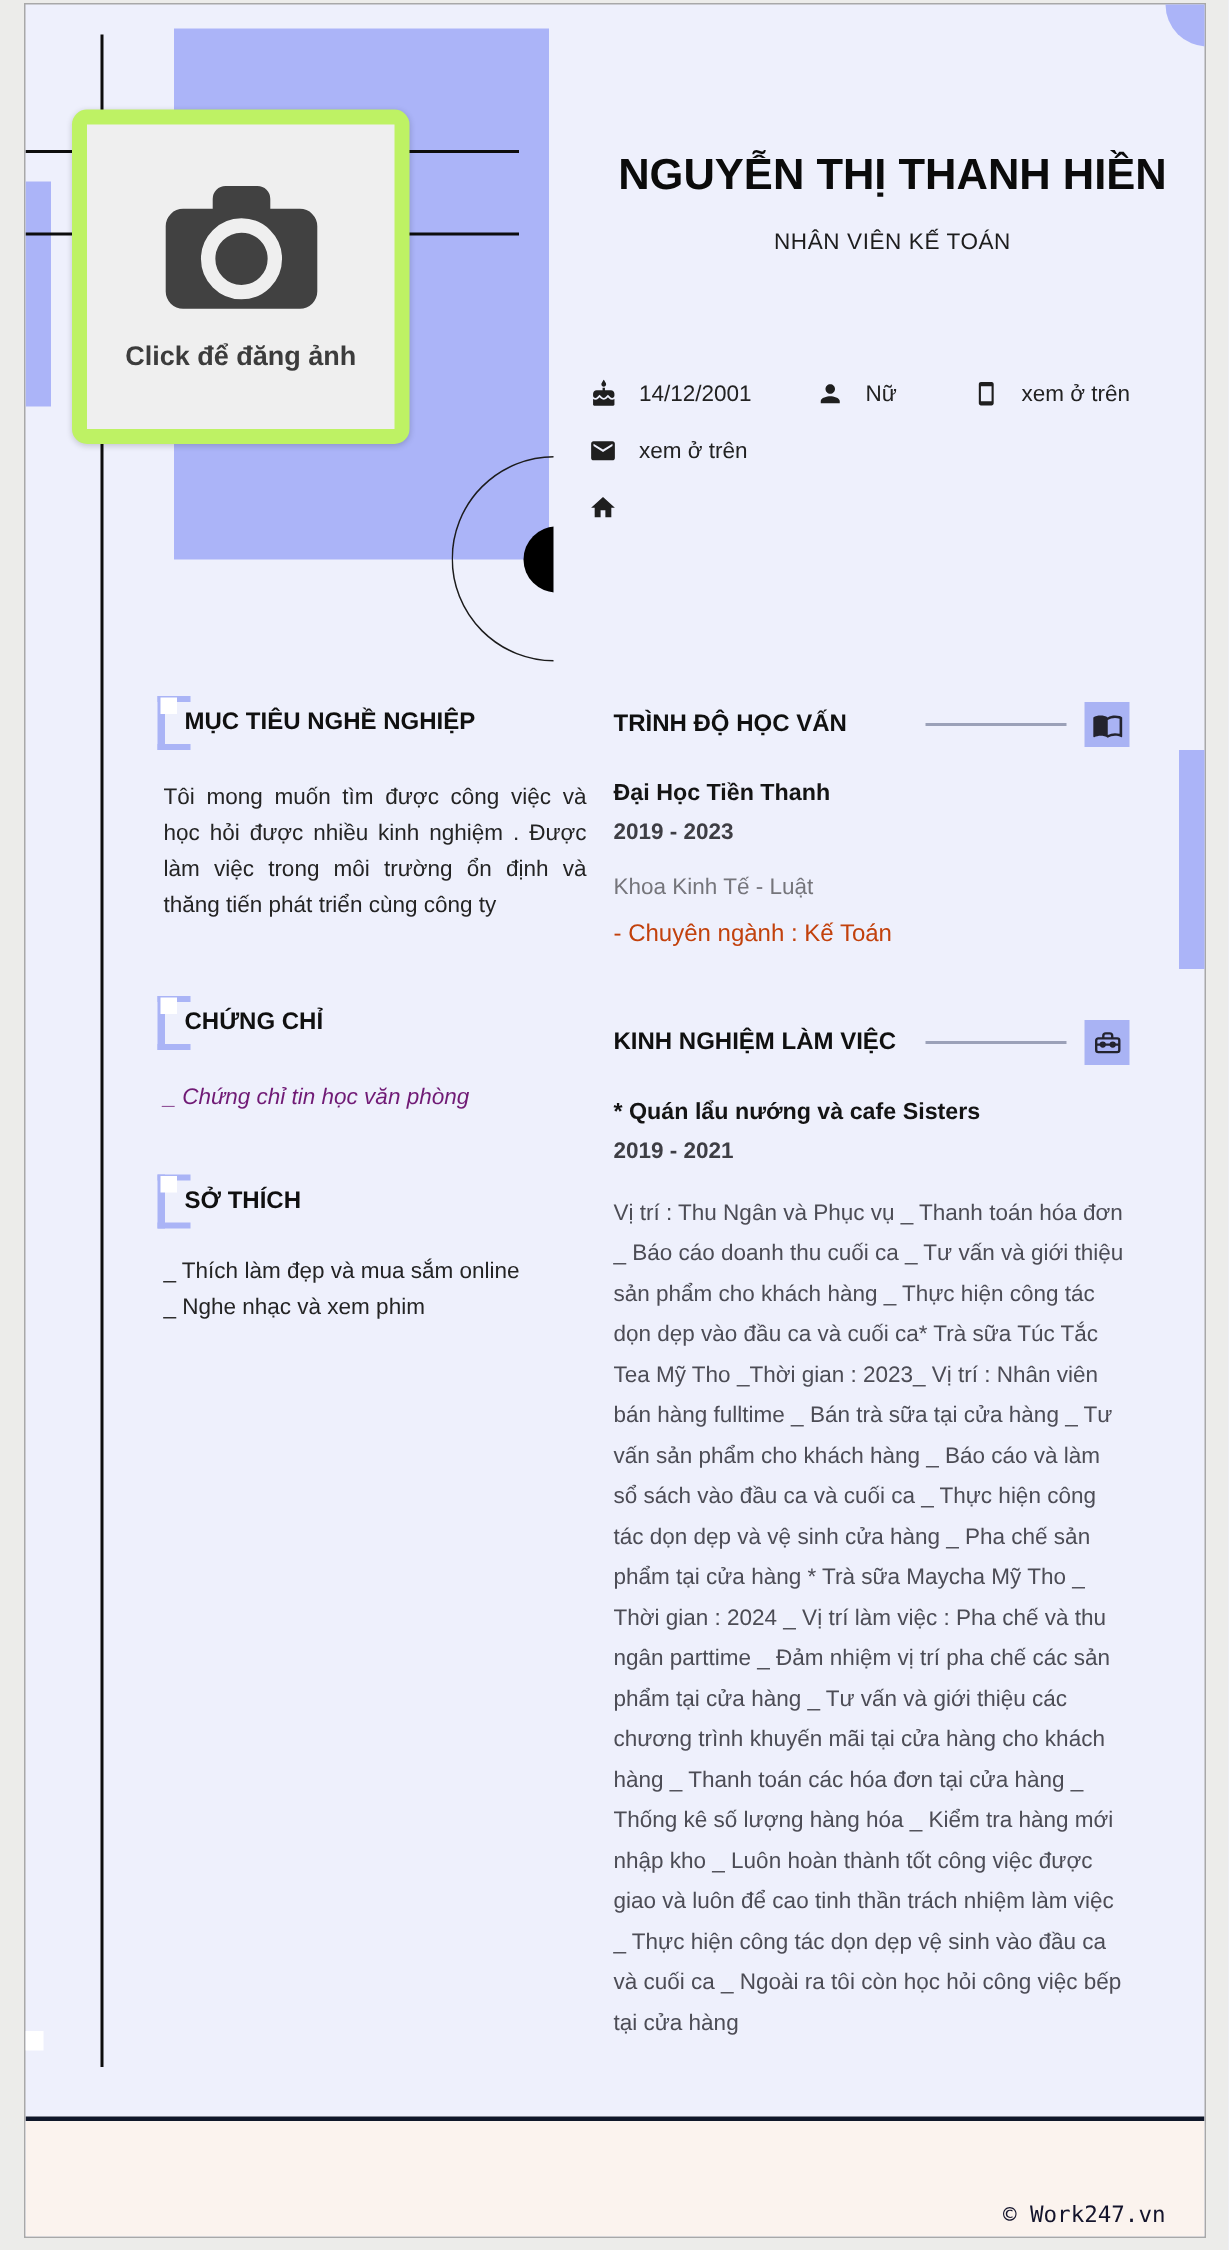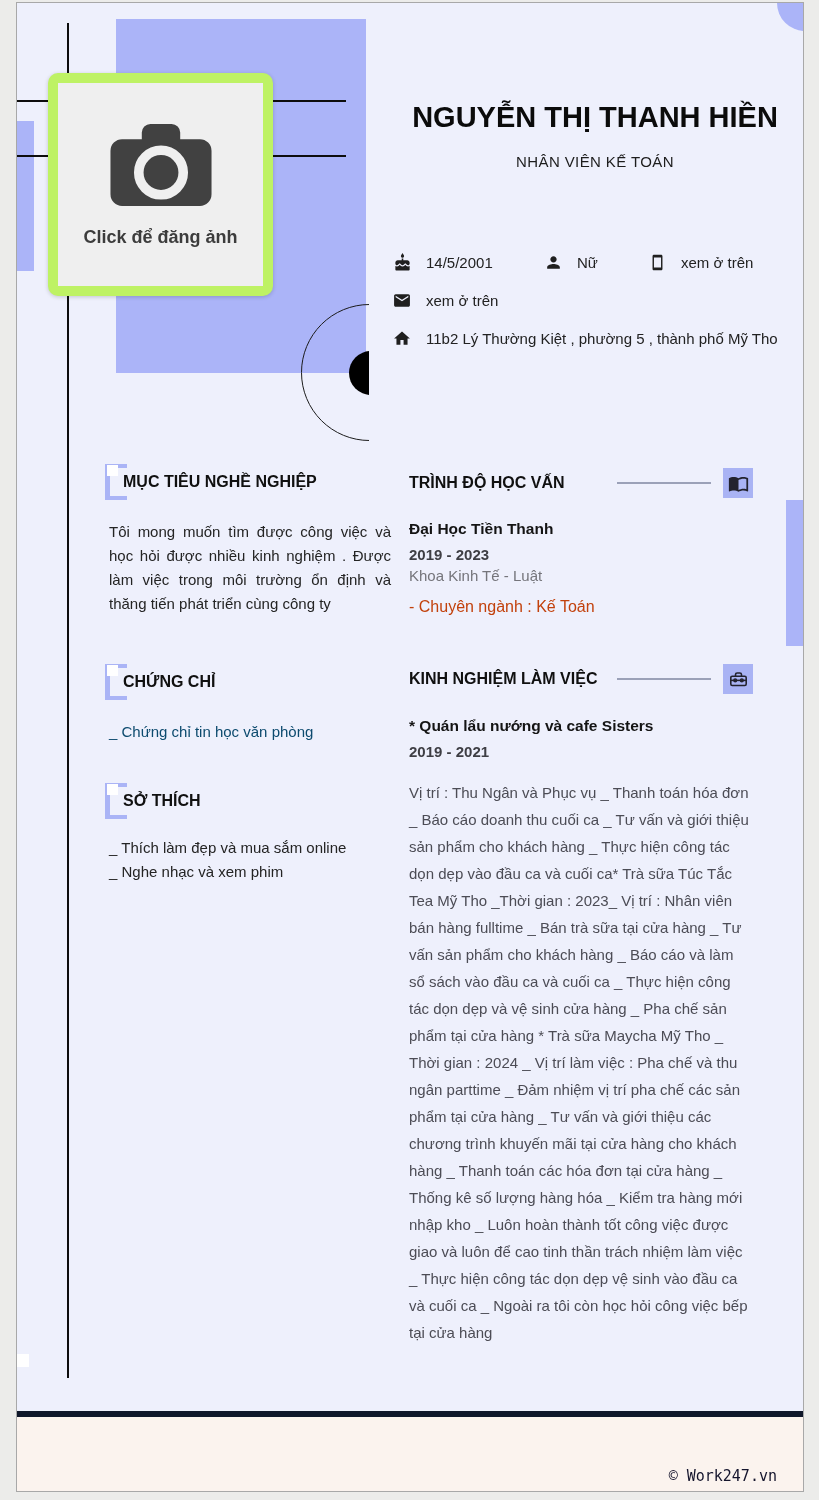--- a/index.html
+++ b/index.html
@@ -56,44 +56,44 @@
   .w1 { width:151px; } .w2 { width:104px; }
 
   
   .left-col { position:absolute; left:92px; top:468px; width:282px; z-index:2; }
   .lhead { position:relative; font-size:16px; font-weight:700; color:#101010; padding-left:14px; height:22px; line-height:22px; }
   .lhead .bracket { position:absolute; left:-4px; top:-7px; width:22px; height:36px;
     border-left:5px solid #aab4f6; border-top:4px solid #aab4f6; border-bottom:4px solid #aab4f6; }
   .lhead .notch { position:absolute; left:-2px; top:-6px; width:11px; height:11px; background:#ffffff; }
   .objective-body { margin-top:27px; font-size:15px; line-height:24px; color:#242424; text-align:justify; }
   .mt-cert { margin-top:55px; }
-  .cert-item { margin-top:27px; font-size:15px; color:#0c4a6e; line-height:24px; }
+  .cert-item { margin-top:27px; font-size:15px; color:#701a75; line-height:24px;font-style:italic; }
   .mt-hobby { margin-top:46px; }
   .hobby-list { margin-top:24px; }
   .hobby-item { font-size:15px; color:#242424; line-height:24px; }
 
   
   .right-col { position:absolute; left:392px; top:465px; width:344px; z-index:2; }
   .rhead { display:flex; align-items:center; height:30px; }
   .rhead h2 { font-size:16px; font-weight:700; color:#101010; flex:none; min-width:208px; }
   .rhead .hline { flex:1; height:2px; background:#9ba1b8; margin-right:12px; }
   .icon-sq { flex:none; width:30px; height:30px; background:#a9b3f4; display:flex;
     align-items:center; justify-content:center; }
   .edu-school { margin-top:22px; font-size:15.5px; font-weight:700; color:#141414; }
   .edu-period, .exp-period { margin-top:8px; font-size:15px; font-weight:700; color:#3e3e44; }
-  .edu-faculty { margin-top:4px; font-size:15px; color:#75757b; }
+  .edu-faculty { margin-top:20px; font-size:15px; color:#75757b; }
   .edu-major { margin-top:14px; font-size:16px; color:#c2410c; }
   .exp-head { margin-top:48px; }
   .exp-company { margin-top:23px; font-size:15.5px; font-weight:700; color:#141414; }
   .exp-desc { margin-top:19px; font-size:15px; line-height:27px; color:#4c4c55; }
 
   
   .footer {
     position:absolute; left:0; bottom:0; width:100%; height:80px;
-    background:#fbf3ee; z-index:4; border-top:6px solid #0f172a;
+    background:#fbf3ee; z-index:4; border-top:3px solid #0f172a;
   }
   .footer .copy {
     position:absolute; right:26px; bottom:6px;
     font-family:"DejaVu Sans Mono", monospace; font-size:15px; color:#14142c;
   }
   svg { display:block; }
 </style>
 </head>
 <body>
 
@@ -130,21 +130,21 @@
   </div>
 
   <div class="info-block">
     <div class="info-row">
       <div class="info-item w1">
         <span class="ic">
           <svg width="19" height="19" viewBox="0 0 24 24" fill="#1f1f1f">
               <path d="M12 6c1.1 0 2-.9 2-2 0-.38-.1-.73-.29-1.03L12 0l-1.71 2.97c-.19.3-.29.65-.29 1.03 0 1.1.9 2 2 2zm4.6 9.99l-1.07-1.07-1.08 1.07c-1.3 1.3-3.58 1.31-4.89 0l-1.07-1.07-1.09 1.07c-.65.65-1.52 1.01-2.44 1.01-.73 0-1.4-.23-1.96-.61V21c0 .55.45 1 1 1h16c.55 0 1-.45 1-1v-4.61c-.56.38-1.23.61-1.96.61-.92 0-1.79-.36-2.44-1.01zM18 9h-5V7h-2v2H6c-1.66 0-3 1.34-3 3v1.54c0 1.08.88 1.96 1.96 1.96.52 0 1.02-.2 1.38-.57l2.14-2.13 2.13 2.13c.74.74 2.03.74 2.77 0l2.14-2.13 2.13 2.13c.37.37.86.57 1.38.57 1.08 0 1.96-.88 1.96-1.96V12c.01-1.66-1.33-3-2.99-3z"></path>
             </svg>
         </span>
-        <span class="tx">14/5/2001</span>
+        <span class="tx">14/12/2001</span>
       </div>
       <div class="info-item w2">
         <span class="ic">
           <svg width="19" height="19" viewBox="0 0 24 24" fill="#1f1f1f">
               <path d="M12 12c2.21 0 4-1.79 4-4s-1.79-4-4-4-4 1.79-4 4 1.79 4 4 4zm0 2c-2.67 0-8 1.34-8 4v2h16v-2c0-2.66-5.33-4-8-4z"></path>
             </svg>
         </span>
         <span class="tx">Nữ</span>
       </div>
       <div class="info-item">
@@ -166,21 +166,20 @@
         <span class="tx">xem ở trên</span>
       </div>
     </div>
     <div class="info-row">
       <div class="info-item">
         <span class="ic">
           <svg width="20" height="19" viewBox="0 0 24 24" fill="#1f1f1f">
               <path d="M10 20v-6h4v6h5v-8h3L12 3 2 12h3v8z"></path>
             </svg>
         </span>
-        <span class="tx">11b2 Lý Thường Kiệt , phường 5 , thành phố Mỹ Tho</span>
       </div>
     </div>
   </div>
 
   <div class="left-col">
     <h2 class="lhead">
       <span class="bracket"></span>
       <span class="notch"></span>
       <span>MỤC TIÊU NGHỀ NGHIỆP</span>
     </h2>

